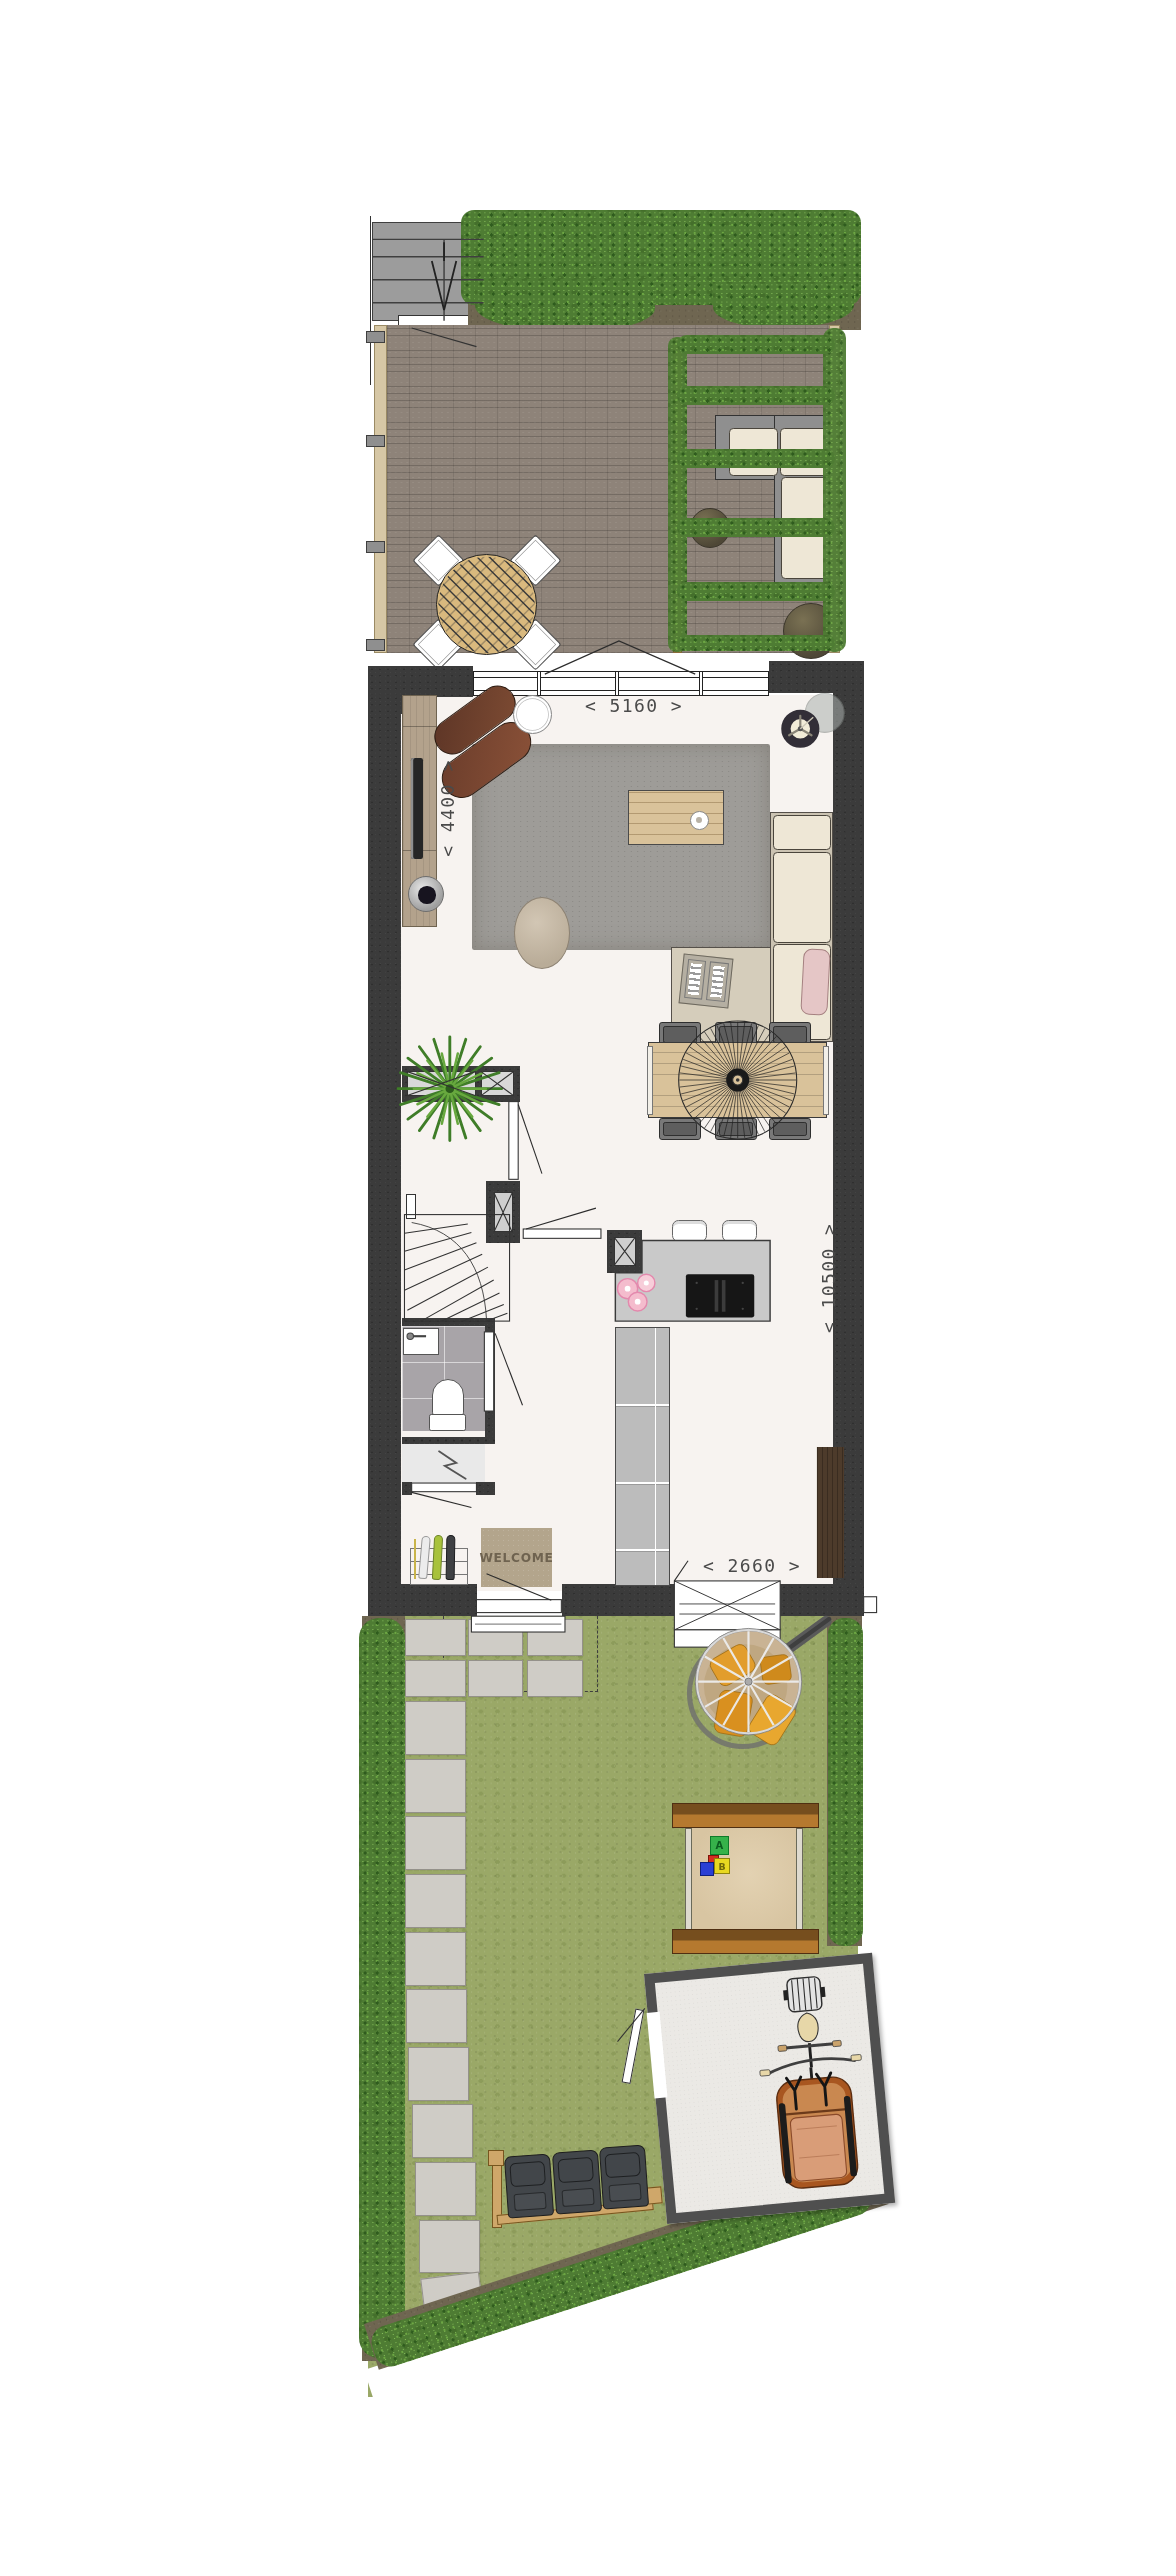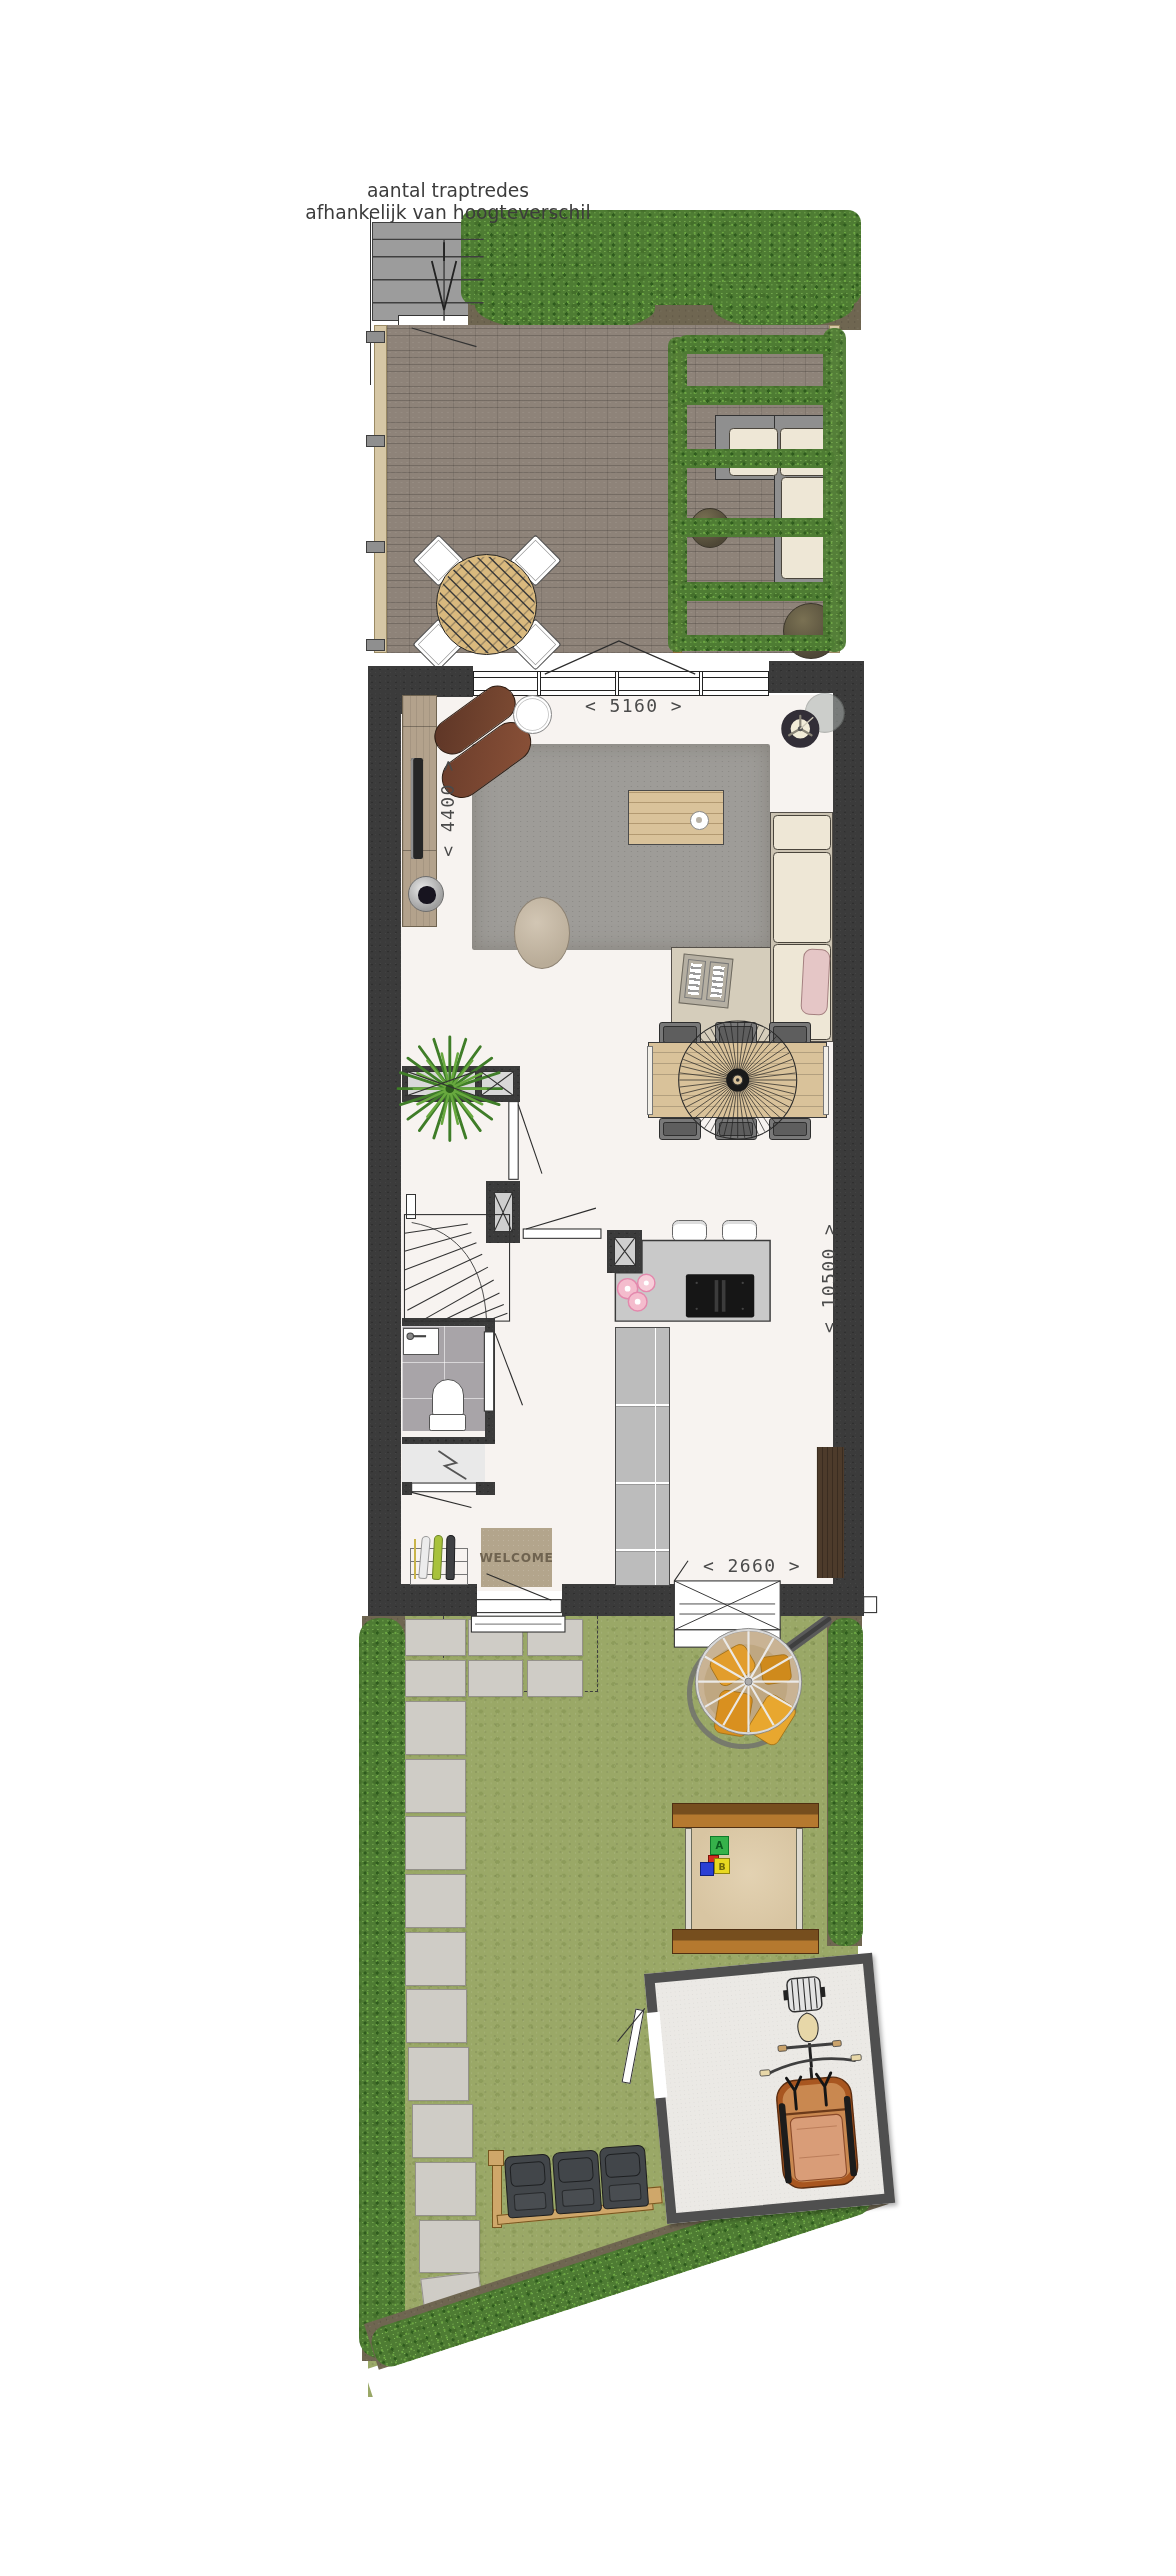--- a/index.html
+++ b/index.html
@@ -58,24 +58,20 @@
     background-image:radial-gradient(rgba(0,0,0,.06) 22%,transparent 23%);background-size:4.3px 4.3px;}
   .white-card{background:#fff;border:1.1px solid #333;}
   .mag{background:#fff;border:0.7px solid #777;
     background-image:repeating-linear-gradient(0deg,#9a9a9a 0 2.2px,transparent 2.2px 5.8px);background-clip:content-box;padding:2.9px;}
 </style>
 </head>
 <body>
 
 <div class="canvas">
 
-  <div class="a note" style="left:268px;top:180px;width:360px;">
-    <div>aantal traptredes</div>
-    <div>afhankelijk van hoogteverschil</div>
-  </div>
 
   <div class="a" style="left:370px;top:216px;width:1.4px;height:169px;background:#333;"></div>
   <div class="a" style="left:372px;top:222px;width:112px;height:99px;background:#9c9c9c;border:1.1px solid #3f3f3f;"></div>
   <div class="a white-card" style="left:398px;top:315px;width:86px;height:10.8px;"></div>
 
   <div class="a soil-tex" style="left:468px;top:238px;width:393px;height:92px;"></div>
   <div class="a hedge-tex" style="left:461px;top:210px;width:400px;height:95px;border-radius:13px;"></div>
   <div class="a hedge-tex" style="left:475px;top:279px;width:180px;height:53px;border-radius:0 0 45% 50%;"></div>
   <div class="a hedge-tex" style="left:713px;top:282px;width:141px;height:46px;border-radius:0 0 50% 45%;"></div>
 

